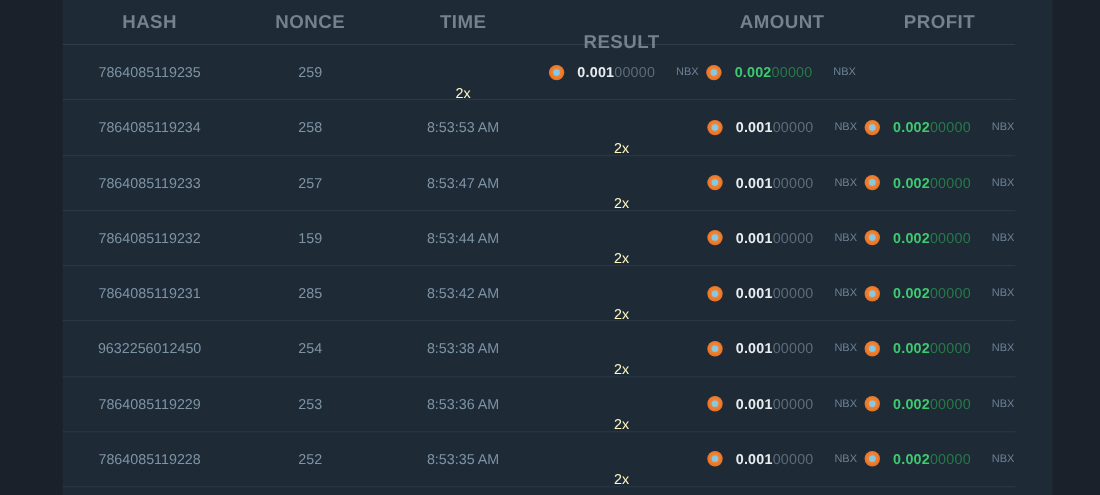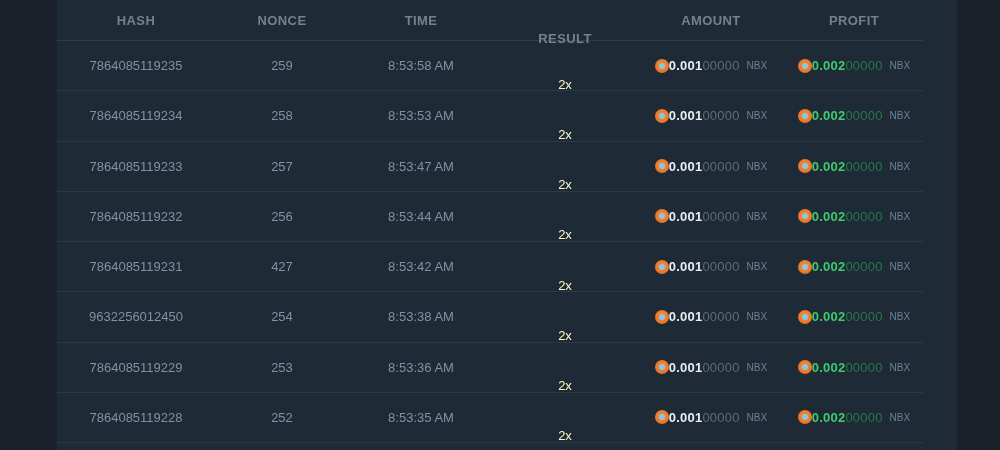--- a/index.html
+++ b/index.html
@@ -20,21 +20,21 @@
   .history-table {
     width: 866px;
   }
   .thead {
     display: flex;
     align-items: center;
     height: 41px;
     border-bottom: 1px solid #2e3d4b;
   }
   .th {
-    font-size: 13px;
+    font-size: 17px;
     font-weight: 700;
     letter-spacing: 0.4px;
     color: #75828e;
     text-align: center;
   }
   .row {
     display: flex;
     align-items: center;
     height: 50.25px;
     border-bottom: 1px solid #2a3847;
@@ -49,21 +49,21 @@
   .c-nonce  { width: 134px; }
   .c-time   { width: 144px; }
   .c-result { width: 144px; margin-top: 37px; }
   .c-amount { width: 148px; }
   .c-profit { width: 138px; }
   .c-result .val { color: #fef9c3; }
   .money {
     display: flex;
     align-items: center;
     justify-content: center;
-    gap: 0;
+    gap: 12px;
     white-space: nowrap;
   }
   .coin {
     width: 14px;
     height: 14px;
     border-radius: 50%;
     background: radial-gradient(circle at 50% 45%, #f1924a 0%, #ec7a2a 55%, #d55f1c 100%);
     position: relative;
     flex: 0 0 14px;
   }
@@ -100,21 +100,20 @@
       <div class="th c-time">TIME</div>
       <div class="th c-result">RESULT</div>
       <div class="th c-amount">AMOUNT</div>
       <div class="th c-profit">PROFIT</div>
     </div>
 
     <div id="rows-container">
   <div class="row">
     <div class="cell c-hash">7864085119235</div>
     <div class="cell c-nonce">259</div>
-    <div class="cell c-time">8:53:58 AM</div>
     <div class="cell c-result">
       <span class="val">2x</span>
     </div>
     <div class="cell c-amount">
       <div class="money">
         <span class="coin"></span>
         <span class="num"><span class="main">0.001</span><span class="zeros">00000</span></span>
         <span class="unit">NBX</span>
       </div>
     </div>
@@ -168,21 +167,21 @@
       <div class="money">
         <span class="coin"></span>
         <span class="num profit"><span class="main">0.002</span><span class="zeros">00000</span></span>
         <span class="unit">NBX</span>
       </div>
     </div>
   </div>
 
   <div class="row">
     <div class="cell c-hash">7864085119232</div>
-    <div class="cell c-nonce">256</div>
+    <div class="cell c-nonce">159</div>
     <div class="cell c-time">8:53:44 AM</div>
     <div class="cell c-result">
       <span class="val">2x</span>
     </div>
     <div class="cell c-amount">
       <div class="money">
         <span class="coin"></span>
         <span class="num"><span class="main">0.001</span><span class="zeros">00000</span></span>
         <span class="unit">NBX</span>
       </div>
@@ -191,21 +190,21 @@
       <div class="money">
         <span class="coin"></span>
         <span class="num profit"><span class="main">0.002</span><span class="zeros">00000</span></span>
         <span class="unit">NBX</span>
       </div>
     </div>
   </div>
 
   <div class="row">
     <div class="cell c-hash">7864085119231</div>
-    <div class="cell c-nonce">427</div>
+    <div class="cell c-nonce">285</div>
     <div class="cell c-time">8:53:42 AM</div>
     <div class="cell c-result">
       <span class="val">2x</span>
     </div>
     <div class="cell c-amount">
       <div class="money">
         <span class="coin"></span>
         <span class="num"><span class="main">0.001</span><span class="zeros">00000</span></span>
         <span class="unit">NBX</span>
       </div>

